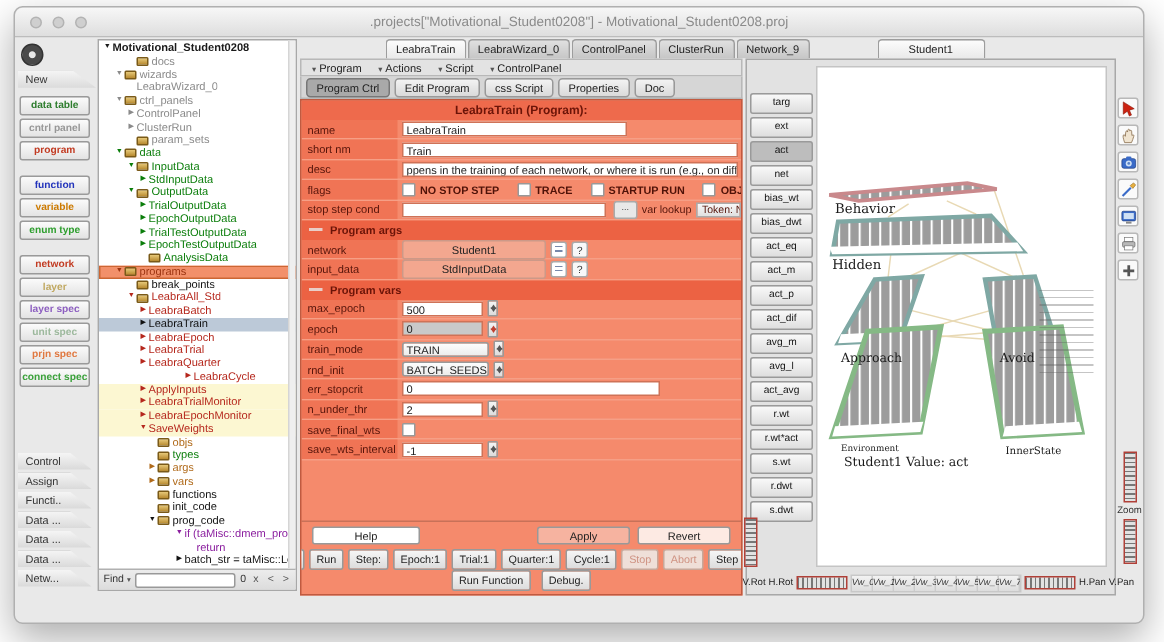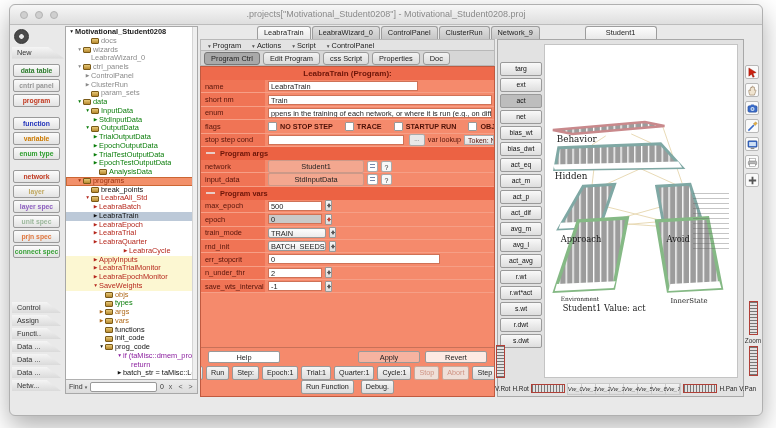--- a/index.html
+++ b/index.html
@@ -468,21 +468,21 @@
 
       <div class="prow">
         <span class="plabel">name</span>
         <span class="pinput wname">LeabraTrain</span>
       </div>
       <div class="prow">
         <span class="plabel">short nm</span>
         <span class="pinput wfull">Train</span>
       </div>
       <div class="prow">
-        <span class="plabel">enum</span>
+        <span class="plabel">desc</span>
         <span class="pinput wfull">ppens in the training of each network, or where it is run (e.g., on different processo</span>
       </div>
       <div class="prow">
         <span class="plabel">flags</span>
         <span class="flagwrap">
             <span class="flagitem">
               <span class="chkbox"></span>
               <span>NO STOP STEP</span>
             </span>
             <span class="flagitem">
@@ -566,20 +566,25 @@
 
           </div>
 
           <div class="vrow" data-type="spin">
             <span class="vlabel">n_under_thr</span>
             <span class="vbox">2</span>
             <span class="spinctl"></span>
 
           </div>
 
+          <div class="vrow" data-type="checkbox">
+            <span class="vlabel">save_final_wts</span>
+
+            <span class="chkbox vchk"></span>
+          </div>
 
           <div class="vrow" data-type="spin">
             <span class="vlabel">save_wts_interval</span>
             <span class="vbox">-1</span>
             <span class="spinctl"></span>
 
           </div>
         </div>
 
       <div class="formspacer"></div>

